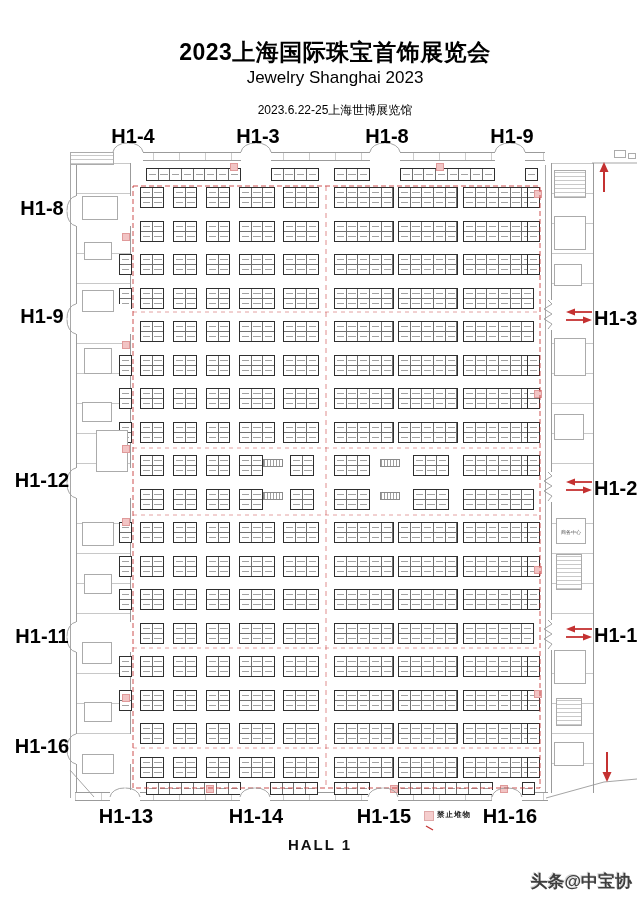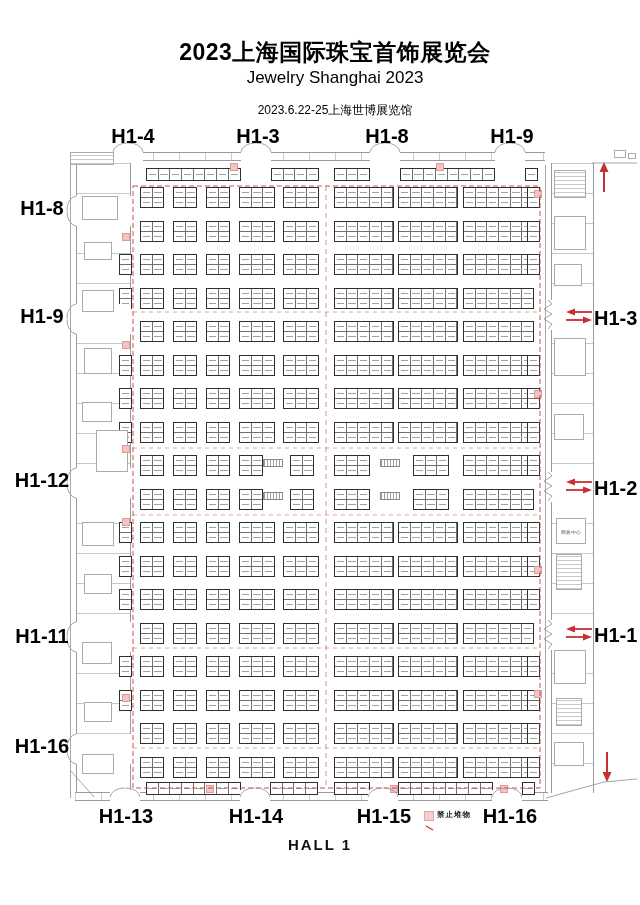--- a/index.html
+++ b/index.html
@@ -1632,13 +1632,14 @@
   <div class="hlabel" style="left:95px;top:806px;width:62px;">H1-13</div>
   <div class="hlabel" style="left:225px;top:806px;width:62px;">H1-14</div>
   <div class="hlabel" style="left:353px;top:806px;width:62px;">H1-15</div>
   <div class="hlabel" style="left:479px;top:806px;width:62px;">H1-16</div>
 
   <div class="hall">HALL 1</div>
 
   <div class="legend-sq"></div>
   <div class="legend-txt">禁止堆物</div>
 
+  <div class="watermark">头条@中宝协</div>
 </div>
 
 </body></html>

